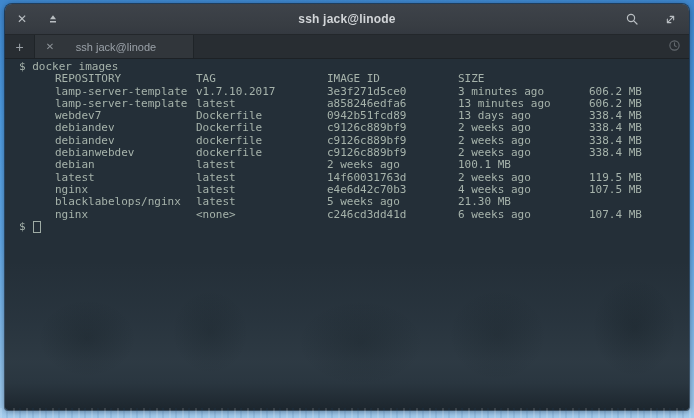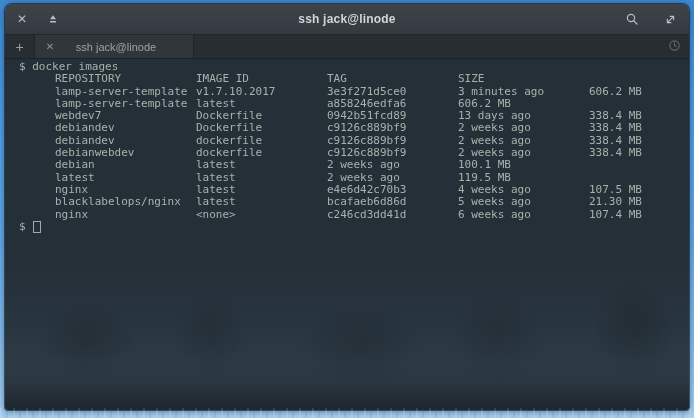--- a/index.html
+++ b/index.html
@@ -195,37 +195,38 @@
           </svg>
       </span>
     </div>
   </div>
 
   <div class="terminal">
     <div class="t-line">$ docker images</div>
 
     <div class="t-row">
       <span>REPOSITORY</span>
+      <span>TAG</span>
       <span>IMAGE ID</span>
-      <span>TAG</span>
       <span>SIZE</span>
     </div>
 
     <div id="image-rows">
         <div class="t-row">
     <span>lamp-server-template</span>
     <span>v1.7.10.2017</span>
     <span>3e3f271d5ce0</span>
     <span>3 minutes ago</span>
     <span>606.2 MB</span>
   </div>
         <div class="t-row">
     <span>lamp-server-template</span>
     <span>latest</span>
     <span>a858246edfa6</span>
+    <span>13 minutes ago</span>
     <span>606.2 MB</span>
   </div>
         <div class="t-row">
     <span>webdev7</span>
     <span>Dockerfile</span>
     <span>0942b51fcd89</span>
     <span>13 days ago</span>
     <span>338.4 MB</span>
   </div>
         <div class="t-row">
@@ -251,34 +252,34 @@
   </div>
         <div class="t-row">
     <span>debian</span>
     <span>latest</span>
     <span>2 weeks ago</span>
     <span>100.1 MB</span>
   </div>
         <div class="t-row">
     <span>latest</span>
     <span>latest</span>
+    <span>14f60031763d</span>
     <span>2 weeks ago</span>
     <span>119.5 MB</span>
   </div>
         <div class="t-row">
     <span>nginx</span>
     <span>latest</span>
     <span>e4e6d42c70b3</span>
     <span>4 weeks ago</span>
     <span>107.5 MB</span>
   </div>
         <div class="t-row">
     <span>blacklabelops/nginx</span>
     <span>latest</span>
-    <span>bcafaeb6d86d</span>
     <span>5 weeks ago</span>
     <span>21.30 MB</span>
   </div>
         <div class="t-row">
     <span>nginx</span>
     <span>&lt;none&gt;</span>
     <span>c246cd3dd41d</span>
     <span>6 weeks ago</span>
     <span>107.4 MB</span>
   </div>

